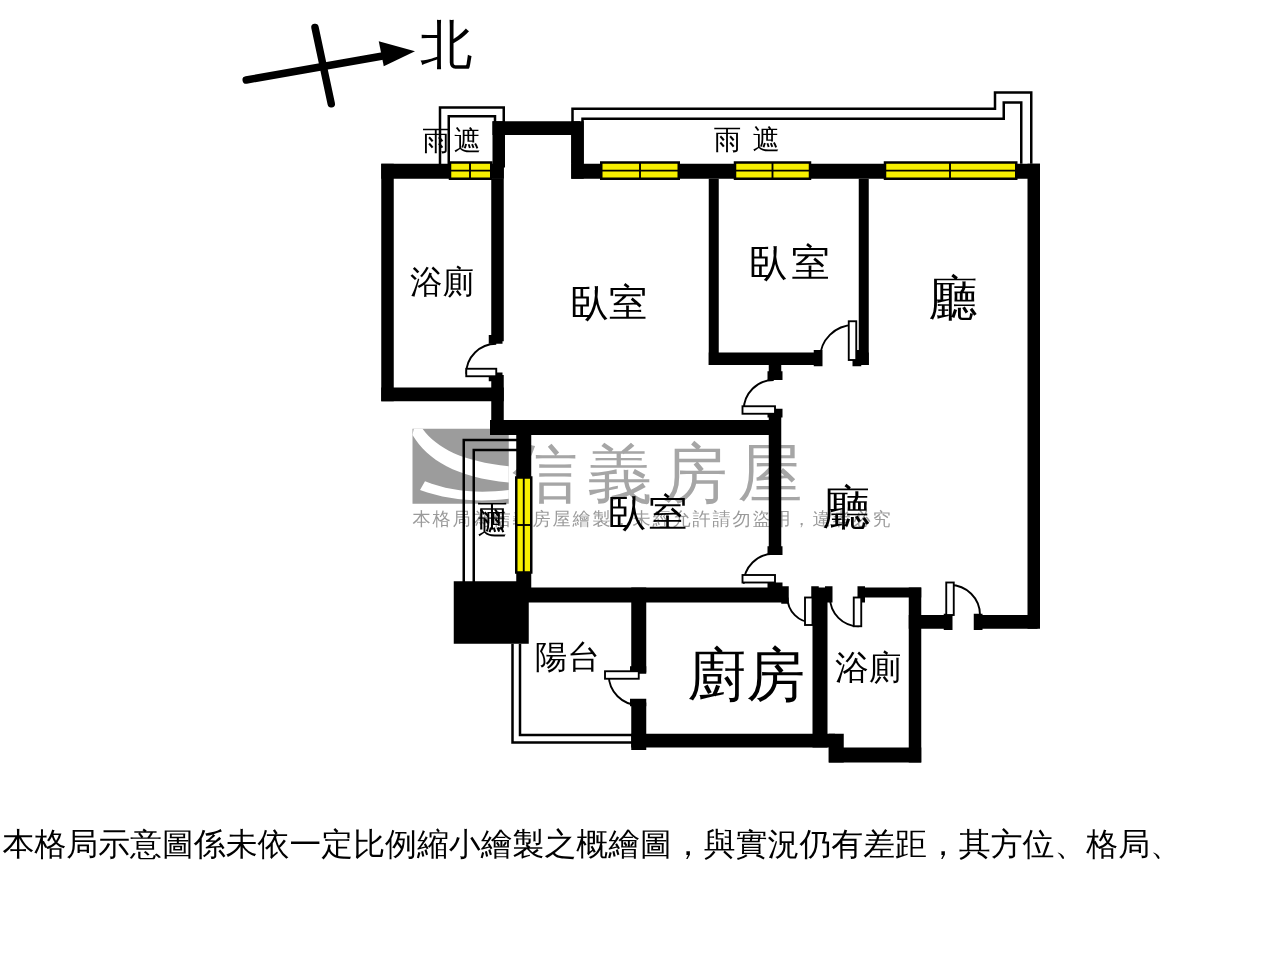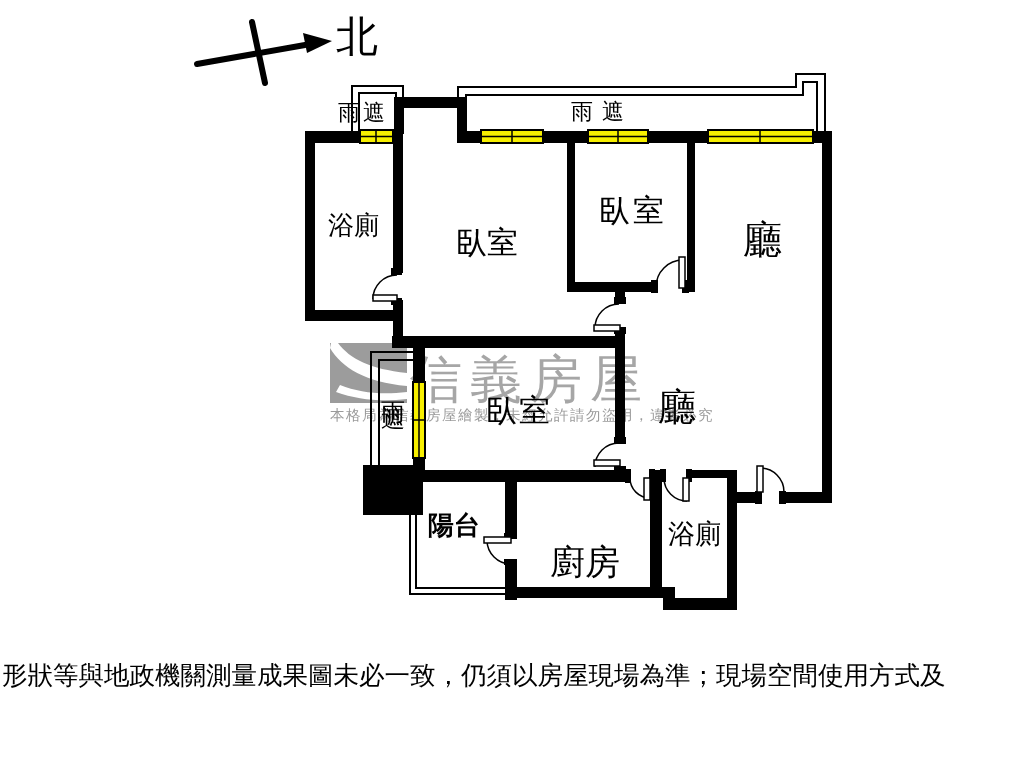--- a/index.html
+++ b/index.html
@@ -24,22 +24,22 @@
   .north-label{left:336px;top:16px;font-size:42px;}
   .canopy-tl{left:338px;top:102px;font-size:22px;letter-spacing:3px;}
   .canopy-tc{left:571px;top:101px;font-size:22px;letter-spacing:9px;}
   .canopy-side{left:381px;top:383px;font-size:24px;writing-mode:vertical-rl;letter-spacing:3px;}
   .bathroom-top{left:328px;top:213px;font-size:26px;}
   .bedroom-main{left:456px;top:227px;font-size:31px;}
   .bedroom-top{left:599px;top:195px;font-size:31px;letter-spacing:3px;}
   .living-top{left:743px;top:220px;font-size:39px;}
   .bedroom-lower{left:486px;top:395px;font-size:31px;letter-spacing:2px;}
   .living-lower{left:658px;top:388px;font-size:38px;}
-  .balcony{left:428px;top:513px;font-size:26px;font-weight:bold;}
-  .kitchen{left:550px;top:518px;font-size:35px;margin-top:27px;}
+  .balcony{left:428px;top:513px;font-size:26px;}
+  .kitchen{left:550px;top:518px;font-size:47px;}
   .bathroom-bottom{left:668px;top:521px;font-size:27px;}
   .disclaimer{position:absolute;left:2px;top:662px;width:1022px;z-index:3;color:#000;
               font-size:25.5px;line-height:28.6px;letter-spacing:0px;white-space:nowrap;}
 </style>
 </head>
 <body>
 
 <div class="canvas">
 
   <div class="wm-brand">信義房屋</div>
@@ -201,16 +201,16 @@
   <span class="label bedroom-main">臥室</span>
   <span class="label bedroom-top">臥室</span>
   <span class="label living-top">廳</span>
   <span class="label bedroom-lower">臥室</span>
   <span class="label living-lower">廳</span>
   <span class="label balcony">陽台</span>
   <span class="label kitchen">廚房</span>
   <span class="label bathroom-bottom">浴廁</span>
 
   <div class="disclaimer">
-    <div>形狀等與地政機關測量成果圖未必一致，仍須以房屋現場為準；現場空間使用方式及</div>
+    <div>本格局示意圖係未依一定比例縮小繪製之概繪圖，與實況仍有差距，其方位、格局、</div>
   </div>
 
 </div>
 
 </body></html>

